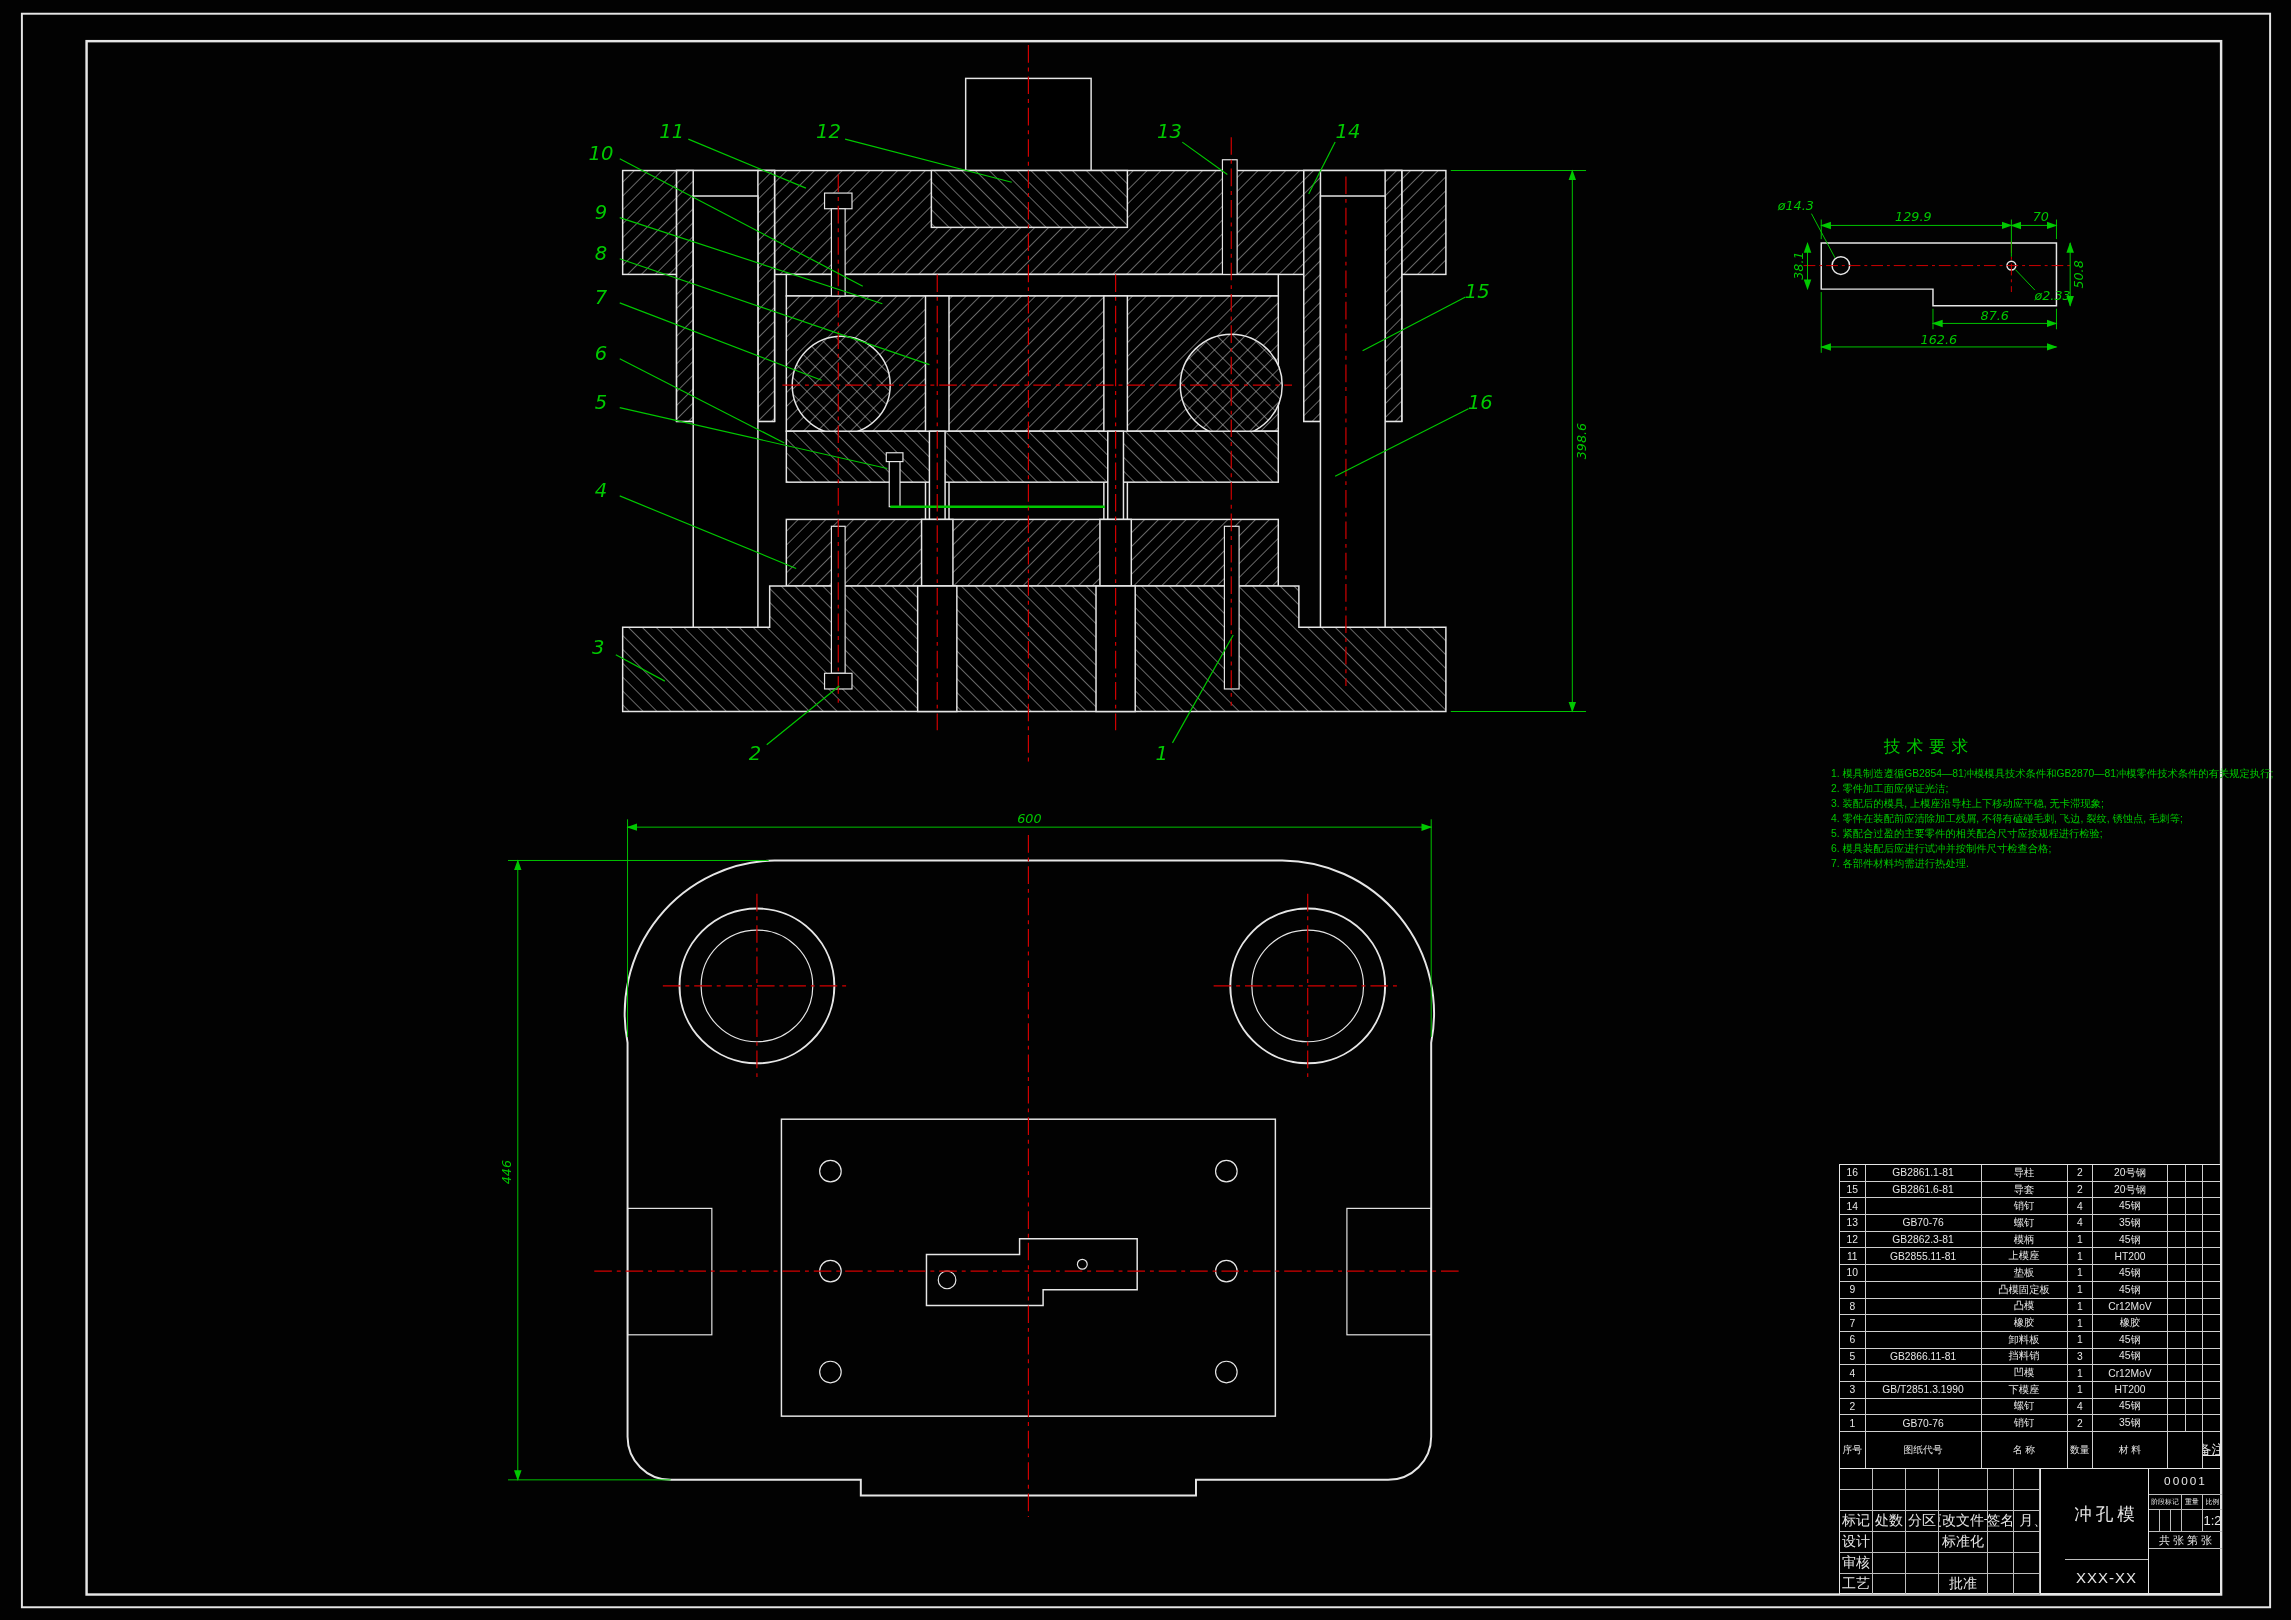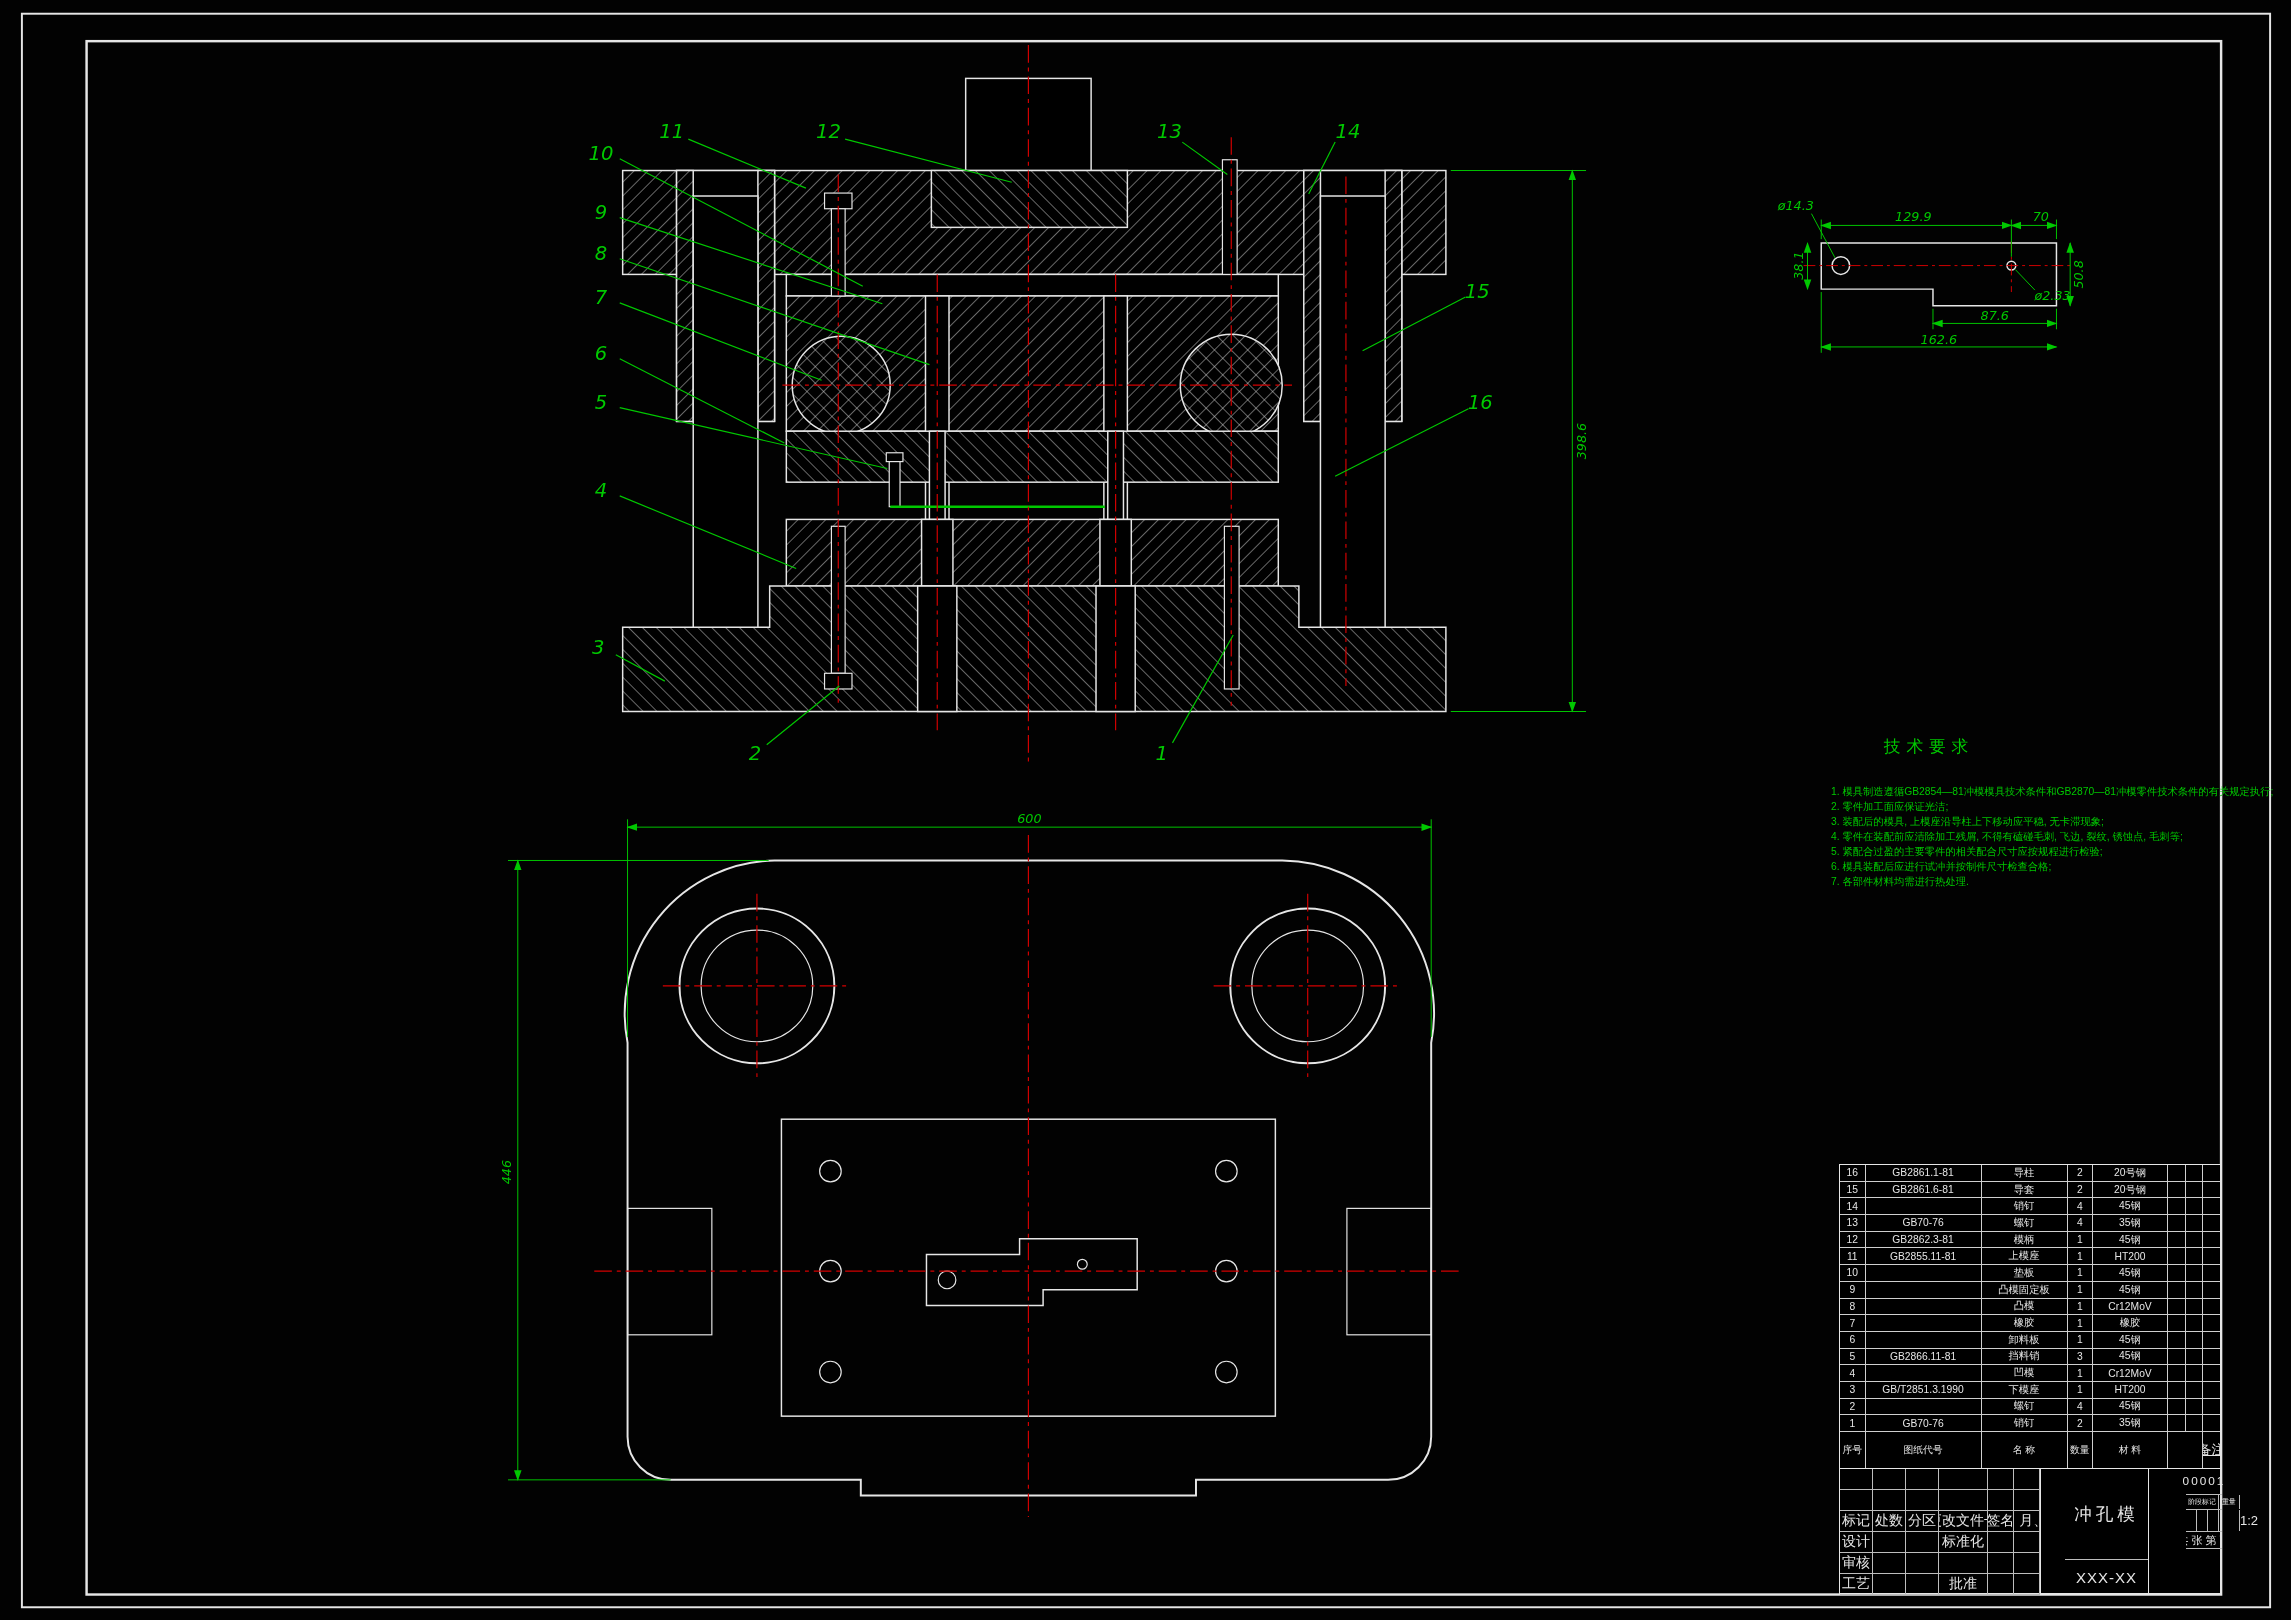--- a/index.html
+++ b/index.html
@@ -9,21 +9,21 @@
     font-family:"Liberation Sans","DejaVu Sans",sans-serif; overflow:hidden;
   }
   svg.draw { position:absolute; left:0; top:0; }
 
   
   .co   { fill:#00c800; font:italic 20px "DejaVu Sans",sans-serif; text-anchor:middle; dominant-baseline:middle; }
   .dim  { fill:#00c800; font:italic 13px "DejaVu Sans",sans-serif; text-anchor:middle; dominant-baseline:middle; }
 
   
   .tech { position:absolute; left:1831px; top:735px; width:549px; color:#00c800; }
-  .tech-title { width:196px; text-align:center; font-size:16.7px; letter-spacing:5.9px; margin-bottom:26px; }
+  .tech-title { width:196px; text-align:center; font-size:16.7px; letter-spacing:5.9px; margin-bottom:8px; }
   .tech-item { font-size:10.3px; line-height:15px; white-space:nowrap; }
 
   
   .bom { position:absolute; left:1839px; top:1164px; width:382px; color:#e6e6e6; border-left:1.5px solid #e6e6e6; border-top:1.5px solid #e6e6e6; border-right:1.5px solid #e6e6e6; background:#000; }
   .bom-row { display:grid; grid-template-columns:25.5px 116px 86px 25.5px 75px 17.6px 17.6px 1fr; height:16.7px; }
   .bom-row .bc { border-right:1px solid #cfcfcf; border-bottom:1px solid #cfcfcf; display:flex; align-items:center; justify-content:center; font-size:10.3px; overflow:hidden; white-space:nowrap; }
   .bom-row .bc:last-child { border-right:none; }
   .bom-header { height:37px; }
   .bom-header .bc { font-size:9.8px;gap:44px; }
   .wcell { flex-direction:column; padding:0; grid-column:6 / span 2; }
@@ -33,21 +33,21 @@
   .wbot { width:100%; height:50%; font-size:8.8px; display:flex; align-items:center; justify-content:center; }
   .bc.remark { font-size:13px;text-decoration:underline; }
 
   
   .tb { position:absolute; left:1839px; top:1468px; width:382px; height:126px; border:1.5px solid #e6e6e6; color:#e6e6e6; background:#000; }
   .tb-left { position:absolute; left:0; top:0; width:200px; height:126px; display:grid; grid-template-columns:33px 33px 33px 49px 25.5px 1fr; grid-auto-rows:21px; }
   .tb-left .c { border-right:1px solid #bdbdbd; border-bottom:1px solid #bdbdbd; font-size:14px; display:flex; align-items:center; justify-content:center; overflow:hidden; white-space:nowrap; }
   .tb-mid { position:absolute; left:200px; top:0; width:108px; height:126px; border-left:1.5px solid #e6e6e6;padding-left:24px; }
   .tb-title { height:91px; border-bottom:1px solid #bdbdbd; display:flex; align-items:center; justify-content:center; font-size:17.6px; letter-spacing:3.9px; }
   .tb-code { height:35px; display:flex; align-items:center; justify-content:center; font-size:15px; letter-spacing:1px; }
-  .tb-right { position:absolute; left:308px; top:0; width:74px; height:126px; border-left:1.5px solid #e6e6e6;padding-left:37px; }
+  .tb-right { position:absolute; left:308px; top:0; width:74px; height:126px; border-left:1.5px solid #e6e6e6; }
   .tb-no { height:25.5px; border-bottom:1px solid #bdbdbd; display:flex; align-items:center; justify-content:center; font-size:11.8px; letter-spacing:2px; }
   .tb-lblrow { height:15.7px; display:grid; grid-template-columns:33px 20.6px 1fr; border-bottom:1px solid #bdbdbd; }
   .tb-lblrow div { font-size:6.9px; display:flex; align-items:center; justify-content:center; border-right:1px solid #bdbdbd; overflow:hidden; white-space:nowrap; }
   .tb-lblrow div:last-child { border-right:none; }
   .tb-valrow { height:21.6px; display:grid; grid-template-columns:10.8px 10.8px 11.8px 20.6px 1fr; border-bottom:1px solid #bdbdbd; }
   .tb-valrow div { border-right:1px solid #bdbdbd; display:flex; align-items:center; justify-content:center; font-size:13px; }
   .tb-valrow div:last-child { border-right:none; }
   .tb-sheet { height:17.6px; border-bottom:1px solid #bdbdbd; display:flex; align-items:center; justify-content:center; font-size:11px; white-space:nowrap; overflow:hidden; }
   .tb-blank { height:44px; }
 </style>

